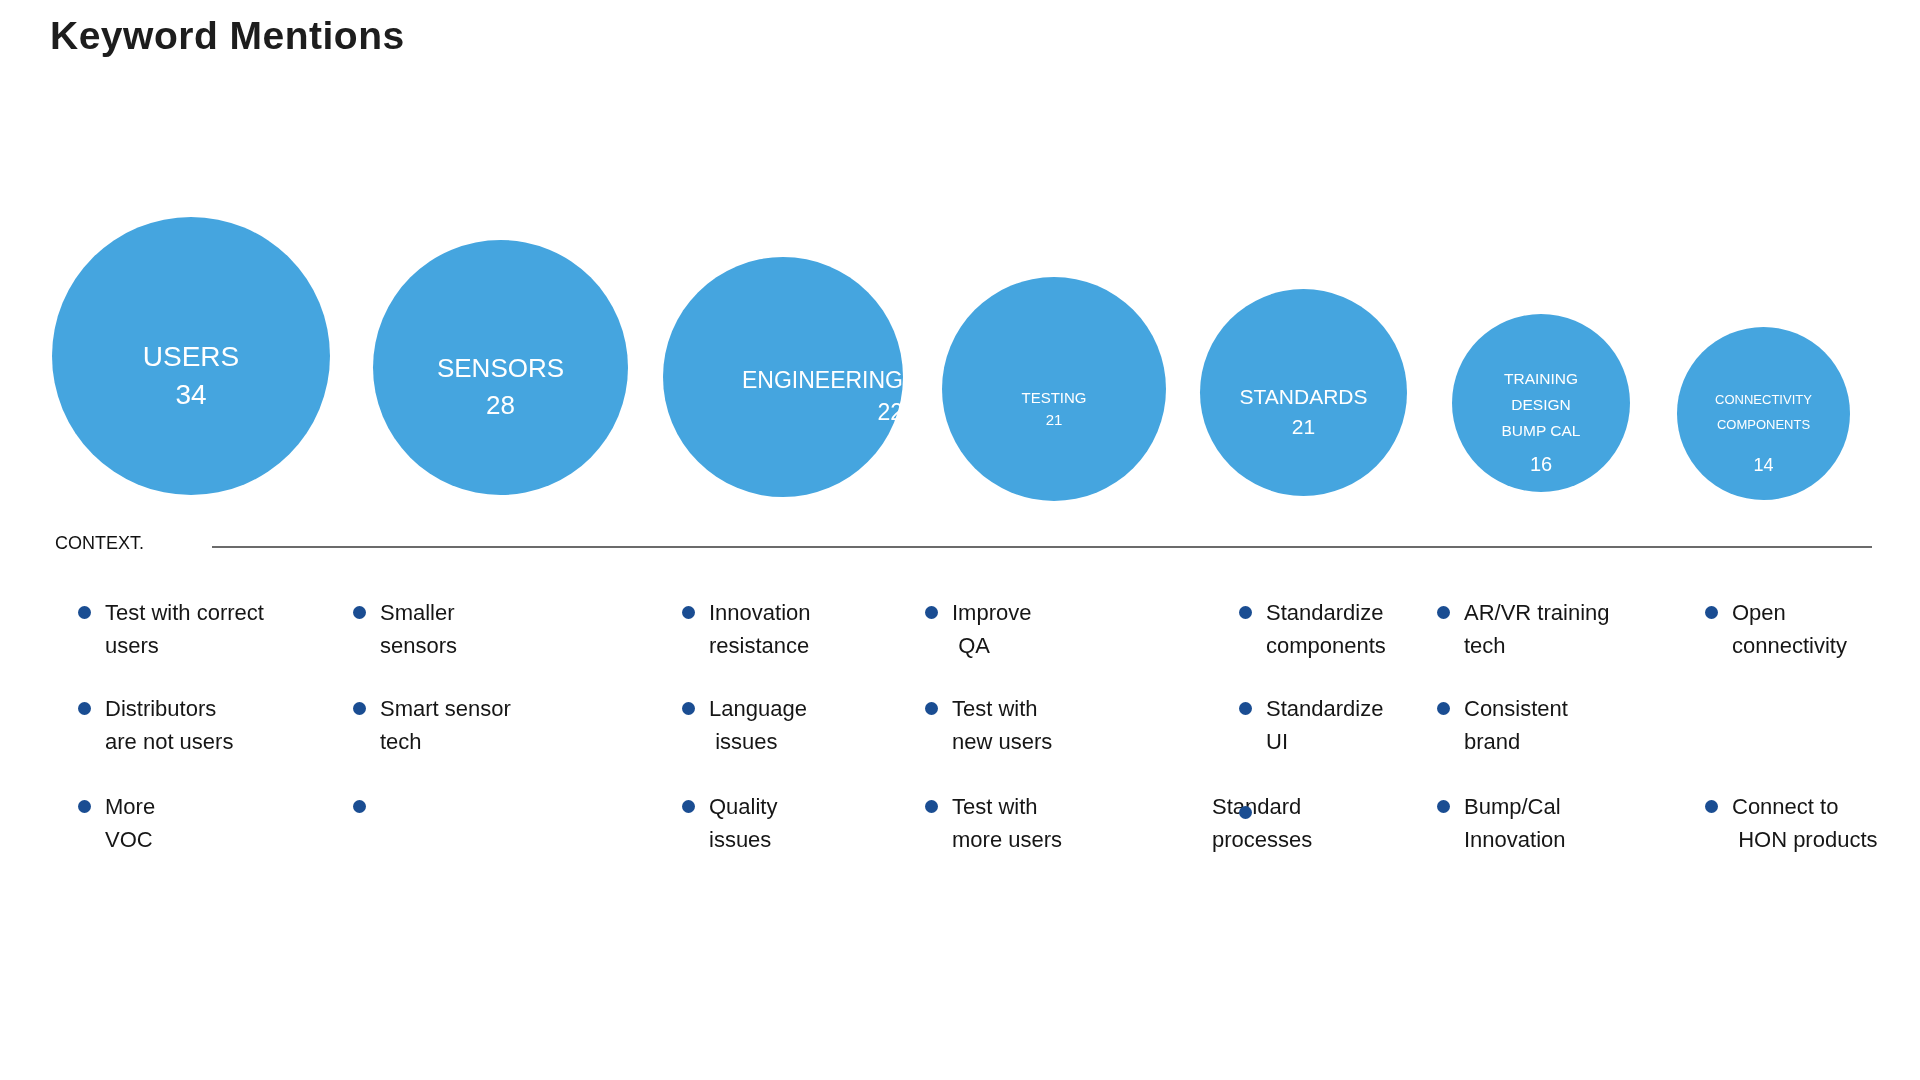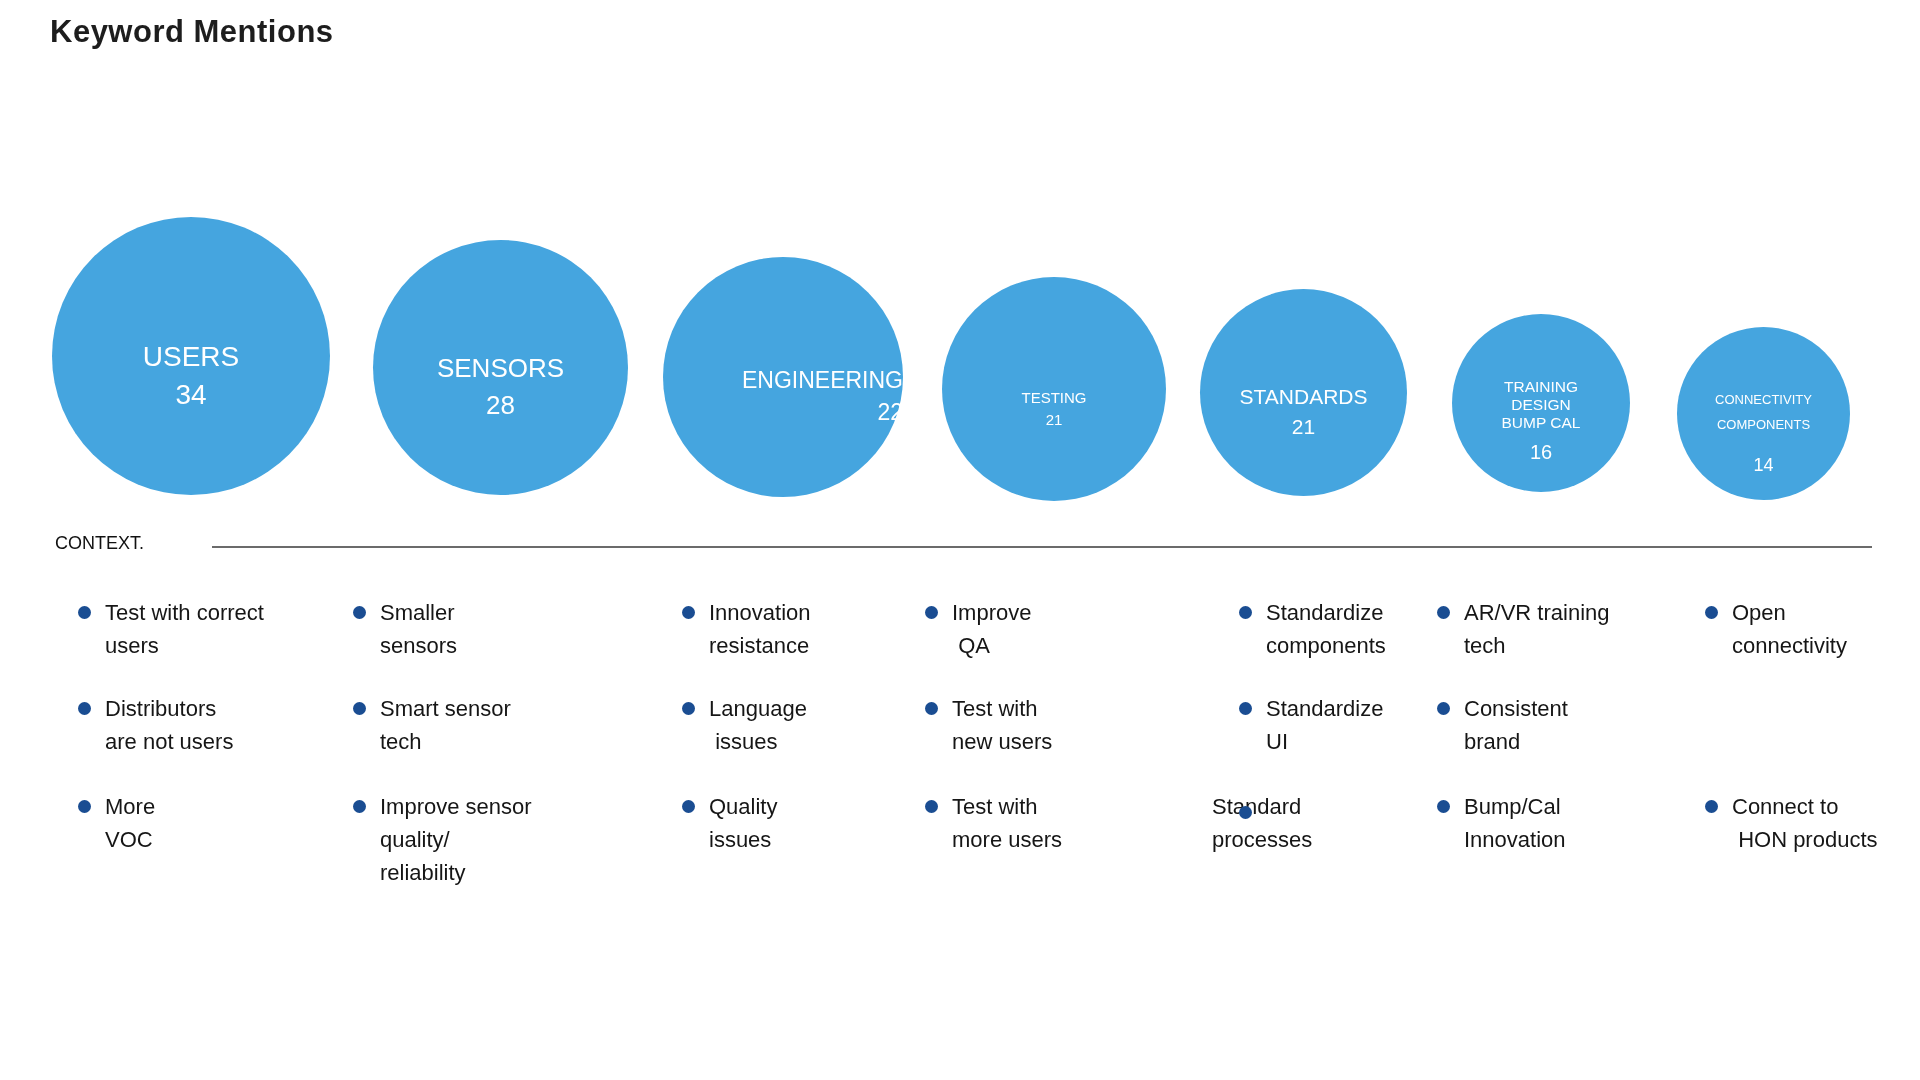--- a/index.html
+++ b/index.html
@@ -12,21 +12,21 @@
     height: 1080px;
     position: relative;
     overflow: hidden;
     font-family: "Liberation Sans", sans-serif;
     color: #1a1a1a;
   }
   .title {
     position: absolute;
     left: 50px;
     top: 14px;
-    font-size: 31px;
+    font-size: 39px;
     font-weight: bold;
     color: #1d1d1d;
     letter-spacing: 0.5px;
   }
   
   .bubble {
     position: absolute;
     border-radius: 50%;
     background: #45A5DF;
     color: #ffffff;
@@ -39,21 +39,21 @@
     padding-top: 36px;
   }
   .bubble-label { white-space: pre-line; line-height: 1.4; }
   .bubble-value { margin-top: 3px; }
   .c1 { left: 52px;   top: 217px; width: 278px; height: 278px; font-size: 28px; }
   .c2 { left: 373px;  top: 240px; width: 255px; height: 255px; font-size: 26px; }
   .c3 { left: 663px;  top: 257px; width: 240px; height: 240px; font-size: 23px; align-items: flex-end; }
   .c4 { left: 942px;  top: 277px; width: 224px; height: 224px; font-size: 15px; }
   .c5 { left: 1200px; top: 289px; width: 207px; height: 207px; font-size: 21px; }
   .c6 { left: 1452px; top: 314px; width: 178px; height: 178px; font-size: 15.5px; }
-  .c6 .bubble-label { line-height: 18px; }
+  .c6 .bubble-label { line-height: 26px; }
   .c6 .bubble-value { font-size: 20px; margin-top: 9px; }
   .c7 { left: 1677px; top: 327px; width: 173px; height: 173px; font-size: 13px; }
   .c7 .bubble-label { line-height: 25px; }
   .c7 .bubble-value { font-size: 18px; margin-top: 18px; }
   
   .ctx-head {
     position: absolute;
     left: 55px;
     top: 533px;
     font-size: 18px;
@@ -179,23 +179,20 @@
     <span class="ctx-text">Smaller
 sensors</span>
   </div>
   <div class="ctx-item r2">
     <span class="dot"></span>
     <span class="ctx-text">Smart sensor
 tech</span>
   </div>
   <div class="ctx-item r3">
     <span class="dot"></span>
-    <span class="ctx-text">Improve sensor
-quality/
-reliability</span>
   </div>
 </div>
 
 <div class="ctx-col col3">
   <div class="ctx-item r1">
     <span class="dot"></span>
     <span class="ctx-text">Innovation
 resistance</span>
   </div>
   <div class="ctx-item r2">

